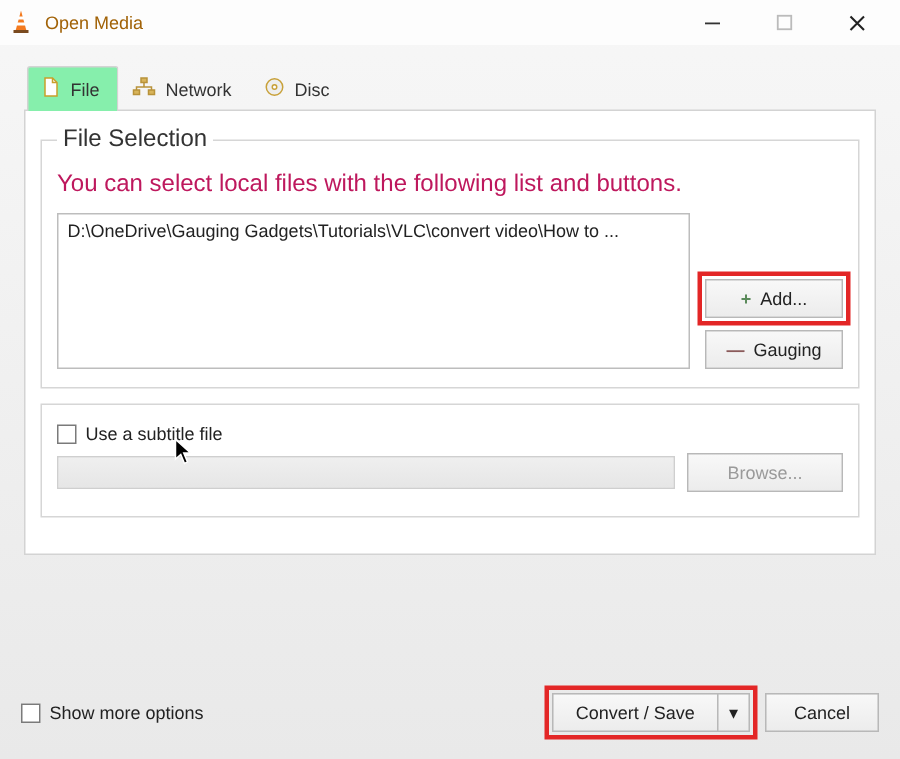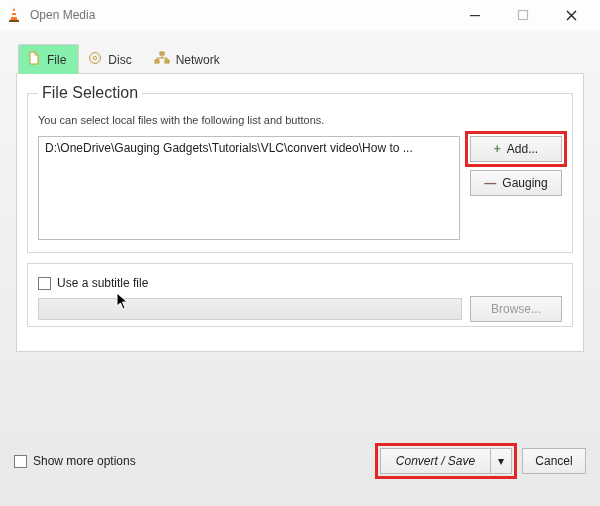--- a/index.html
+++ b/index.html
@@ -14,21 +14,21 @@
     overflow: hidden;
   }
   .titlebar {
     height: 30px;
     display: flex;
     align-items: center;
     padding: 0 6px;
     background: #fdfdfd;
   }
   .titlebar .app-icon { width: 16px; height: 16px; margin-right: 8px; display: inline-flex; align-items: center; justify-content: center; }
-  .titlebar .title { font-size: 12px; color: #737373; }
+  .titlebar .title { font-size: 12px; color: #a16207; }
   .win-controls { margin-left: auto; display: flex; align-items: center; gap: 18px; padding-right: 8px; }
   .win-btn { width: 30px; height: 24px; display:flex; align-items:center; justify-content:center; }
   .client {
     padding: 14px 16px 10px 16px;
   }
   .tabstrip {
     display: flex;
     align-items: flex-end;
     border-bottom: 1px solid #d3d3d3;
     gap: 0;
@@ -55,22 +55,22 @@
     border: 1px solid #d3d3d3;
     border-top: none;
     padding: 10px 10px 14px 10px;
   }
   fieldset.groupbox {
     border: 1px solid #d6d6d6;
     margin: 0 0 10px 0;
     padding: 8px 10px 12px 10px;
   }
   fieldset.groupbox legend { font-size: 16px; color: #333; padding: 0 4px; }
-  .hint { font-size: 11px; color: #404040; margin: 4px 0 10px 0; }
-  .file-row { display: flex; align-items: flex-start; gap: 10px; }
+  .hint { font-size: 16px; color: #be185d; margin: 4px 0 10px 0; }
+  .file-row { display: flex; align-items: flex-end; gap: 10px; }
   .file-list {
     flex: 1;
     height: 104px;
     border: 1px solid #bdbdbd;
     background: #fff;
     padding: 2px 4px;
     overflow: hidden;
     font-size: 12px;
   }
   .file-list .item { white-space: nowrap; overflow: hidden; text-overflow: ellipsis; padding: 2px 2px; background: #e8f0fb00; }
@@ -89,27 +89,27 @@
   .sub-input {
     flex: 1; height: 22px;
     background: linear-gradient(#efefef, #e6e6e6);
     border: 1px solid #cfcfcf;
   }
   .checkbox-row { display: flex; align-items: center; gap: 6px; margin: 4px 0; }
   .fake-ck {
     width: 13px; height: 13px; border: 1px solid #7a7a7a; background: #fff;
   }
   .footer {
-    position: absolute; left: 0; right: 0; bottom: 18px;
+    position: absolute; left: 0; right: 0; bottom: 4px;
     padding: 10px 14px 14px 14px;
     display: flex; align-items: center; justify-content: flex-end;
   }
   .footer-right { margin-left: auto; display: flex; align-items: center; gap: 10px; }
   .splitbtn { display: flex; }
-  .splitbtn .wbtn.main { border-right: none; font-style: italic; }
+  .splitbtn .wbtn.main { border-right: none; }
   .splitbtn .wbtn.drop { width: 22px; }
   .cursor-img { position: absolute; pointer-events: none; }
 </style>
 </head>
 <body>
 
 <div class="titlebar">
   <span class="app-icon">
     <svg width="14" height="16" viewBox="0 0 14 16">
       <polygon points="7,0 10.5,13 3.5,13" fill="#f37a1f"></polygon>
@@ -145,37 +145,37 @@
       <span>
         <svg width="14" height="14" viewBox="0 0 14 14">
             <path d="M3 1h5l3 3v9H3z" fill="#fff" stroke="#c9a02a"></path>
             <path d="M8 1v3h3" fill="none" stroke="#c9a02a"></path>
           </svg>
       </span>
       <span>File</span>
     </div>
     <div class="tab">
       <span>
-        <svg width="14" height="14" viewBox="0 0 14 14">
-            <circle cx="7" cy="7" r="5.5" fill="#eee" stroke="#c8a13a"></circle>
-            <circle cx="7" cy="7" r="1.5" fill="#fff" stroke="#c8a13a"></circle>
-          </svg>
-      </span>
-      <span>Disc</span>
-    </div>
-    <div class="tab">
-      <span>
         <svg width="16" height="14" viewBox="0 0 16 14">
             <rect x="6" y="1" width="4" height="3" fill="#d8b45a" stroke="#b8923a"></rect>
             <rect x="1" y="9" width="4" height="3" fill="#d8b45a" stroke="#b8923a"></rect>
             <rect x="11" y="9" width="4" height="3" fill="#d8b45a" stroke="#b8923a"></rect>
             <path d="M8 4v3 M3 9v-2h10v2" stroke="#b8923a" fill="none"></path>
           </svg>
       </span>
       <span>Network</span>
+    </div>
+    <div class="tab">
+      <span>
+        <svg width="14" height="14" viewBox="0 0 14 14">
+            <circle cx="7" cy="7" r="5.5" fill="#eee" stroke="#c8a13a"></circle>
+            <circle cx="7" cy="7" r="1.5" fill="#fff" stroke="#c8a13a"></circle>
+          </svg>
+      </span>
+      <span>Disc</span>
     </div>
   </div>
 
   <div class="panel">
 
     <fieldset class="groupbox">
       <legend>File Selection</legend>
       <div class="hint">You can select local files with the following list and buttons.</div>
       <div class="file-row">
         <div class="file-list">
@@ -187,28 +187,28 @@
             <span>Add...</span>
           </div>
           <div class="wbtn">
             <span style="color:#8a5a5a;font-weight:bold">—</span>
             <span>Gauging</span>
           </div>
         </div>
       </div>
     </fieldset>
 
-    <fieldset class="groupbox" style="padding-bottom:4px;">
+    <fieldset class="groupbox" style="padding-bottom:16px;">
       <div class="checkbox-row">
         <span class="fake-ck"></span>
         <span>Use a subtitle file</span>
       </div>
       <div class="sub-row">
         <div class="sub-input"></div>
-        <div class="wbtn disabled" style="width:92px">
+        <div class="wbtn disabled" style="width:104px">
           <span>Browse...</span>
         </div>
       </div>
     </fieldset>
 
   </div>
 </div>
 
 <div class="footer">
   <div class="checkbox-row">
@@ -217,21 +217,21 @@
   </div>
   <div class="footer-right">
     <div class="splitbtn highlight-red">
       <div class="wbtn main" style="width:110px">
         <span>Convert / Save</span>
       </div>
       <div class="wbtn drop">
         <span>▾</span>
       </div>
     </div>
-    <div class="wbtn" style="width:64px">
+    <div class="wbtn" style="width:76px">
       <span>Cancel</span>
     </div>
   </div>
 </div>
 
 <div class="cursor-img" style="left:116px; top:292px;">
   <svg width="14" height="18" viewBox="0 0 14 18">
     <path d="M1 1 L1 14 L4.5 11 L7 17 L9 16 L6.5 10 L11 10 Z" fill="#000" stroke="#fff" stroke-width="1"></path>
   </svg>
 </div>

